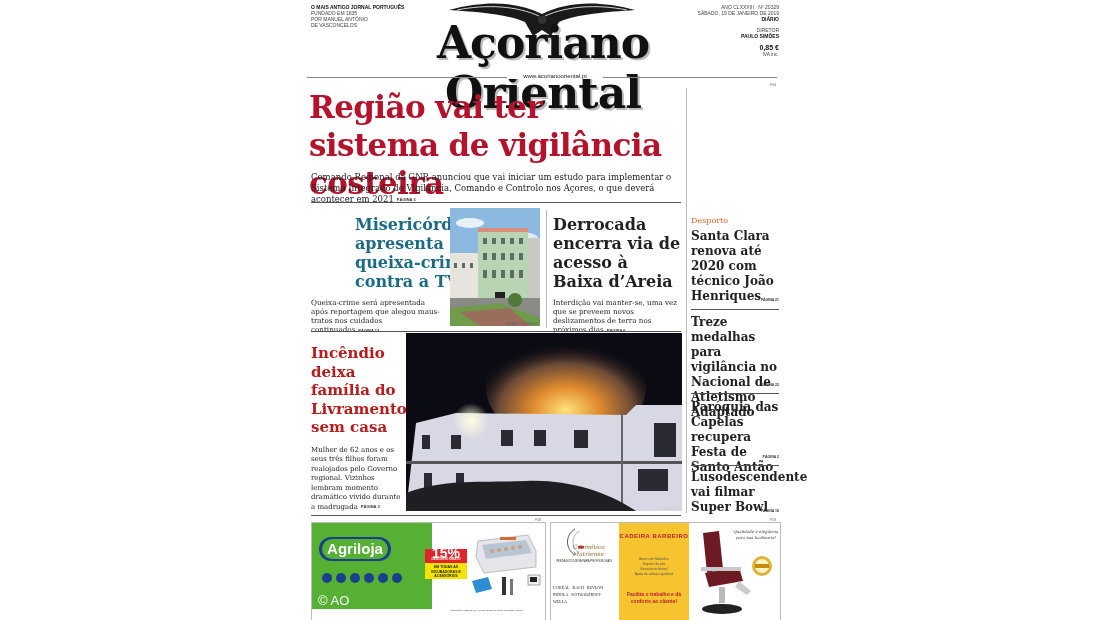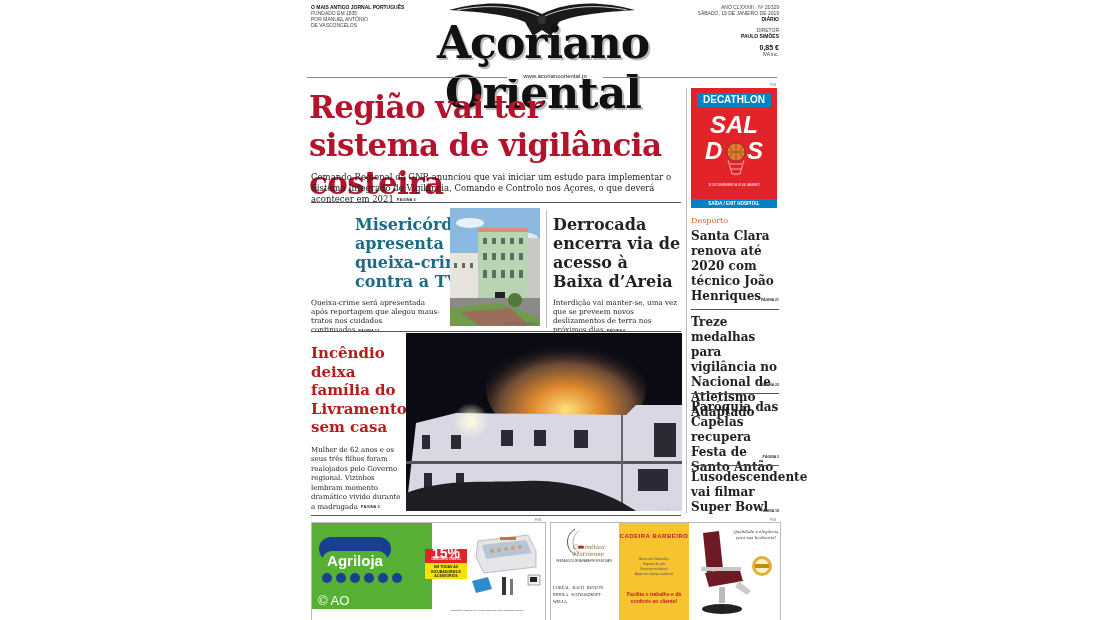--- a/index.html
+++ b/index.html
@@ -180,33 +180,20 @@
       </g>
       <circle cx="65" cy="88" r="18" fill="url(#lamp)"></circle>
       <path d="M0 178 L0 160 C40 145, 80 150, 120 148 C160 146, 200 158, 230 178 Z" fill="#1d1f22"></path>
     </svg>
     <div class="credit" style="position:absolute;right:2px;bottom:0;color:#ccc">D.R./ARQUIVO</div>
   </div>
   <div class="abs hr" style="left:4px;top:515px;width:370px"></div>
 
   <div class="abs vrule" style="left:379px;top:88px;height:425px"></div>
   <div class="abs adtag" style="left:463px;top:83px">PUB</div>
-  <div class="abs ad-dec">
-    <div style="position:absolute;left:6px;top:5px;width:74px;height:14px;background:#0082c3;color:#fff;font-family:'Liberation Sans',sans-serif;font-weight:bold;font-size:10px;line-height:14px;text-align:center;">DECATHLON</div>
-    <div style="position:absolute;left:0;top:24px;width:86px;text-align:center;color:#fff;font-family:'Liberation Sans',sans-serif;font-weight:bold;font-style:italic;font-size:24px;line-height:26px;">SAL</div>
-    <div style="position:absolute;left:14px;top:50px;color:#fff;font-family:'Liberation Sans',sans-serif;font-weight:bold;font-style:italic;font-size:24px;line-height:26px;">D</div>
-    <svg style="position:absolute;left:34px;top:54px" width="22" height="34" viewBox="0 0 22 34">
-      <circle cx="11" cy="10" r="9" fill="#e07a2e" stroke="#7a3a14" stroke-width="0.8"></circle>
-      <path d="M2 10 H20 M11 1 V19 M4 4 C8 8, 8 12, 4 16 M18 4 C14 8, 14 12, 18 16" stroke="#7a3a14" stroke-width="0.6" fill="none"></path>
-      <path d="M3 18 L7 32 L15 32 L19 18 M5 22 L17 22 M6 27 L16 27" stroke="#fff" stroke-width="0.6" fill="none"></path>
-    </svg>
-    <div style="position:absolute;left:56px;top:50px;color:#fff;font-family:'Liberation Sans',sans-serif;font-weight:bold;font-style:italic;font-size:24px;line-height:26px;">S</div>
-    <div style="position:absolute;left:0;top:95px;width:86px;text-align:center;color:#fff;font-family:'Liberation Sans',sans-serif;font-size:3px;">14 DE DEZEMBRO A 18 DE JANEIRO</div>
-    <div style="position:absolute;left:0;bottom:0;width:86px;height:9px;background:#0082c3;color:#fff;font-family:'Liberation Sans',sans-serif;font-weight:bold;font-size:4.5px;line-height:9px;text-align:center;">SAÍDA / EXIT HOSPITAL</div>
-  </div>
 
   <div class="abs sec-label">Desporto</div>
 
   <div class="abs r-h" style="top:229px">Santa Clara renova até 2020 com técnico João Henriques</div>
   <div class="abs r-pg" style="left:384px;top:298px">PÁGINA 21</div>
   <div class="abs rhr" style="top:309px"></div>
 
   <div class="abs r-h" style="top:315px">Treze medalhas para vigilância no Nacional de Atletismo Adaptado</div>
   <div class="abs r-pg" style="left:384px;top:383px">PÁGINA 22</div>
   <div class="abs rhr" style="top:393px"></div>
@@ -215,21 +202,21 @@
   <div class="abs r-pg" style="left:384px;top:455px">PÁGINA 2</div>
   <div class="abs rhr" style="top:465px"></div>
 
   <div class="abs r-h" style="top:470px">Lusodescendente vai filmar Super Bowl</div>
   <div class="abs r-pg" style="left:384px;top:509px">PÁGINA 18</div>
 
   <div class="abs adtag" style="left:228px;top:518px">PUB</div>
   <div class="abs ad-agri">
     <div style="position:absolute;left:0;top:0;width:120px;height:86px;background:#55b033;"></div>
     <div style="position:absolute;left:7px;top:14px;width:72px;height:24px;border-radius:12px;background:#1a3f8f;"></div>
-    <div style="position:absolute;left:10px;top:16px;width:66px;height:20px;border-radius:10px;background:#55b033;color:#fff;font-family:'Liberation Sans',sans-serif;font-weight:bold;font-size:15px;line-height:20px;text-align:center;margin-top:12px;">Agriloja</div>
+    <div style="position:absolute;left:10px;top:16px;width:66px;height:20px;border-radius:10px;background:#55b033;color:#fff;font-family:'Liberation Sans',sans-serif;font-weight:bold;font-size:15px;line-height:20px;text-align:center;">Agriloja</div>
     <div style="position:absolute;left:10px;top:50px;display:flex;gap:4px;">
       <span style="width:10px;height:10px;border-radius:50%;background:#1a3f8f;display:inline-block"></span>
       <span style="width:10px;height:10px;border-radius:50%;background:#1a3f8f;display:inline-block"></span>
       <span style="width:10px;height:10px;border-radius:50%;background:#1a3f8f;display:inline-block"></span>
       <span style="width:10px;height:10px;border-radius:50%;background:#1a3f8f;display:inline-block"></span>
       <span style="width:10px;height:10px;border-radius:50%;background:#1a3f8f;display:inline-block"></span>
       <span style="width:10px;height:10px;border-radius:50%;background:#1a3f8f;display:inline-block"></span>
     </div>
     <div style="position:absolute;left:6px;top:70px;color:#fff;font-family:'Liberation Sans',sans-serif;font-size:13px;line-height:15px;">© AO</div>
     <div style="position:absolute;left:113px;top:26px;width:42px;height:14px;background:#e3232a;color:#fff;font-family:'Liberation Sans',sans-serif;font-weight:bold;text-align:center;">

